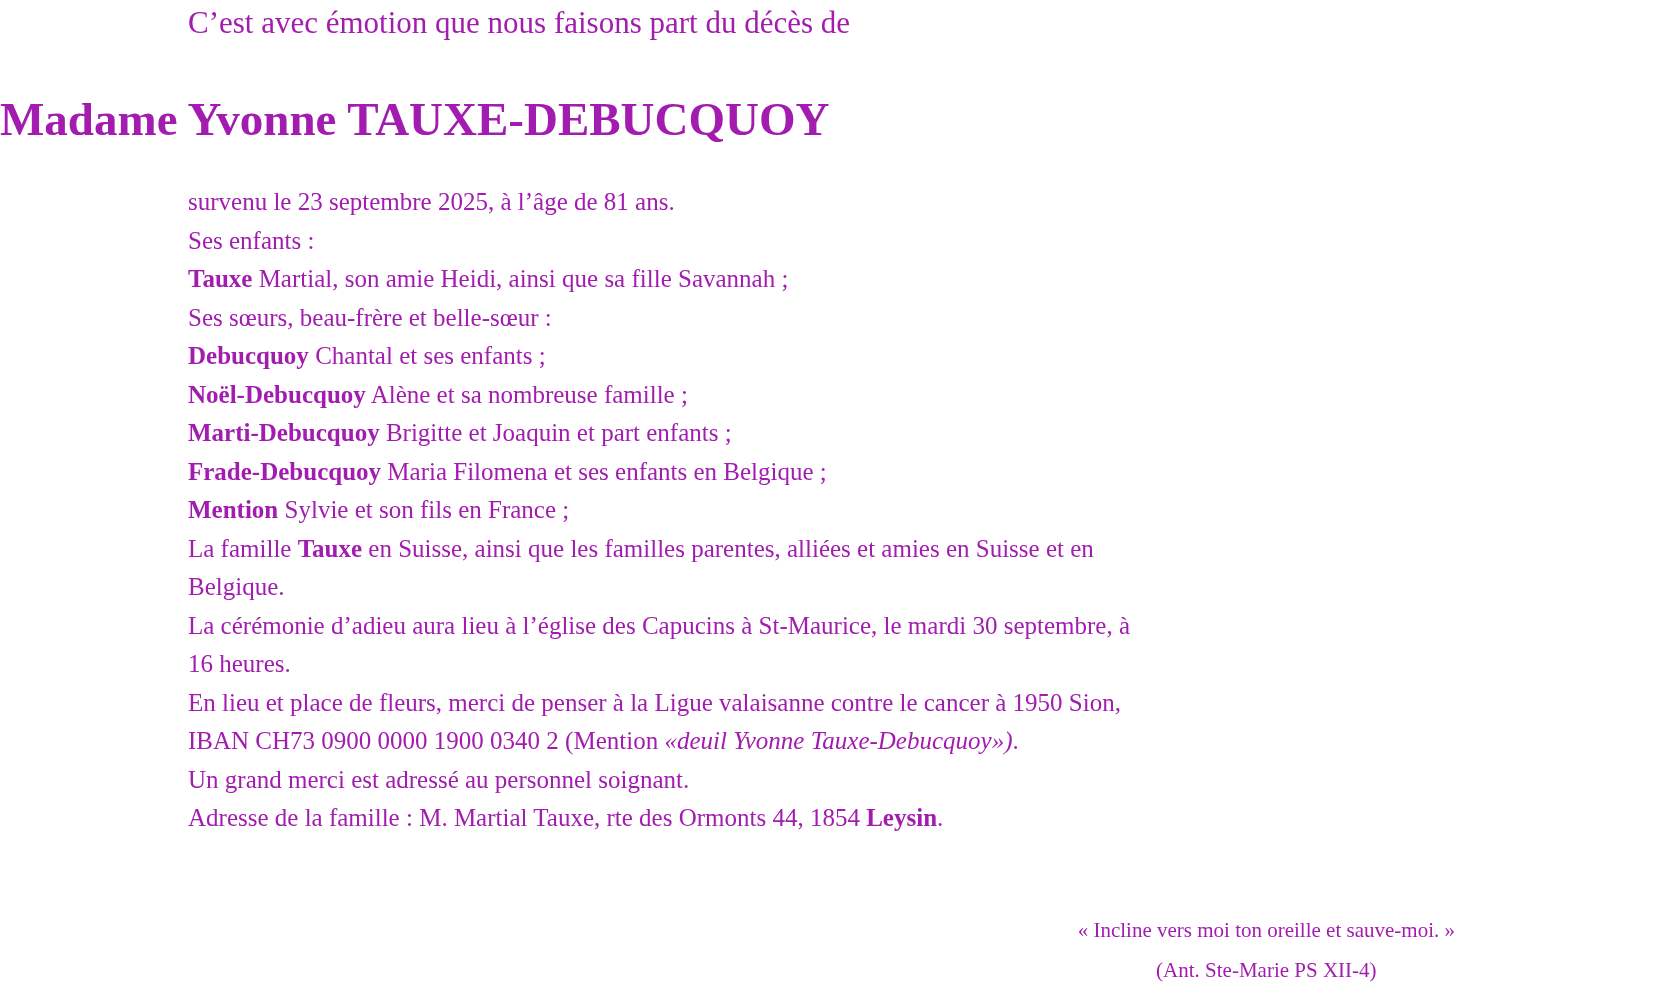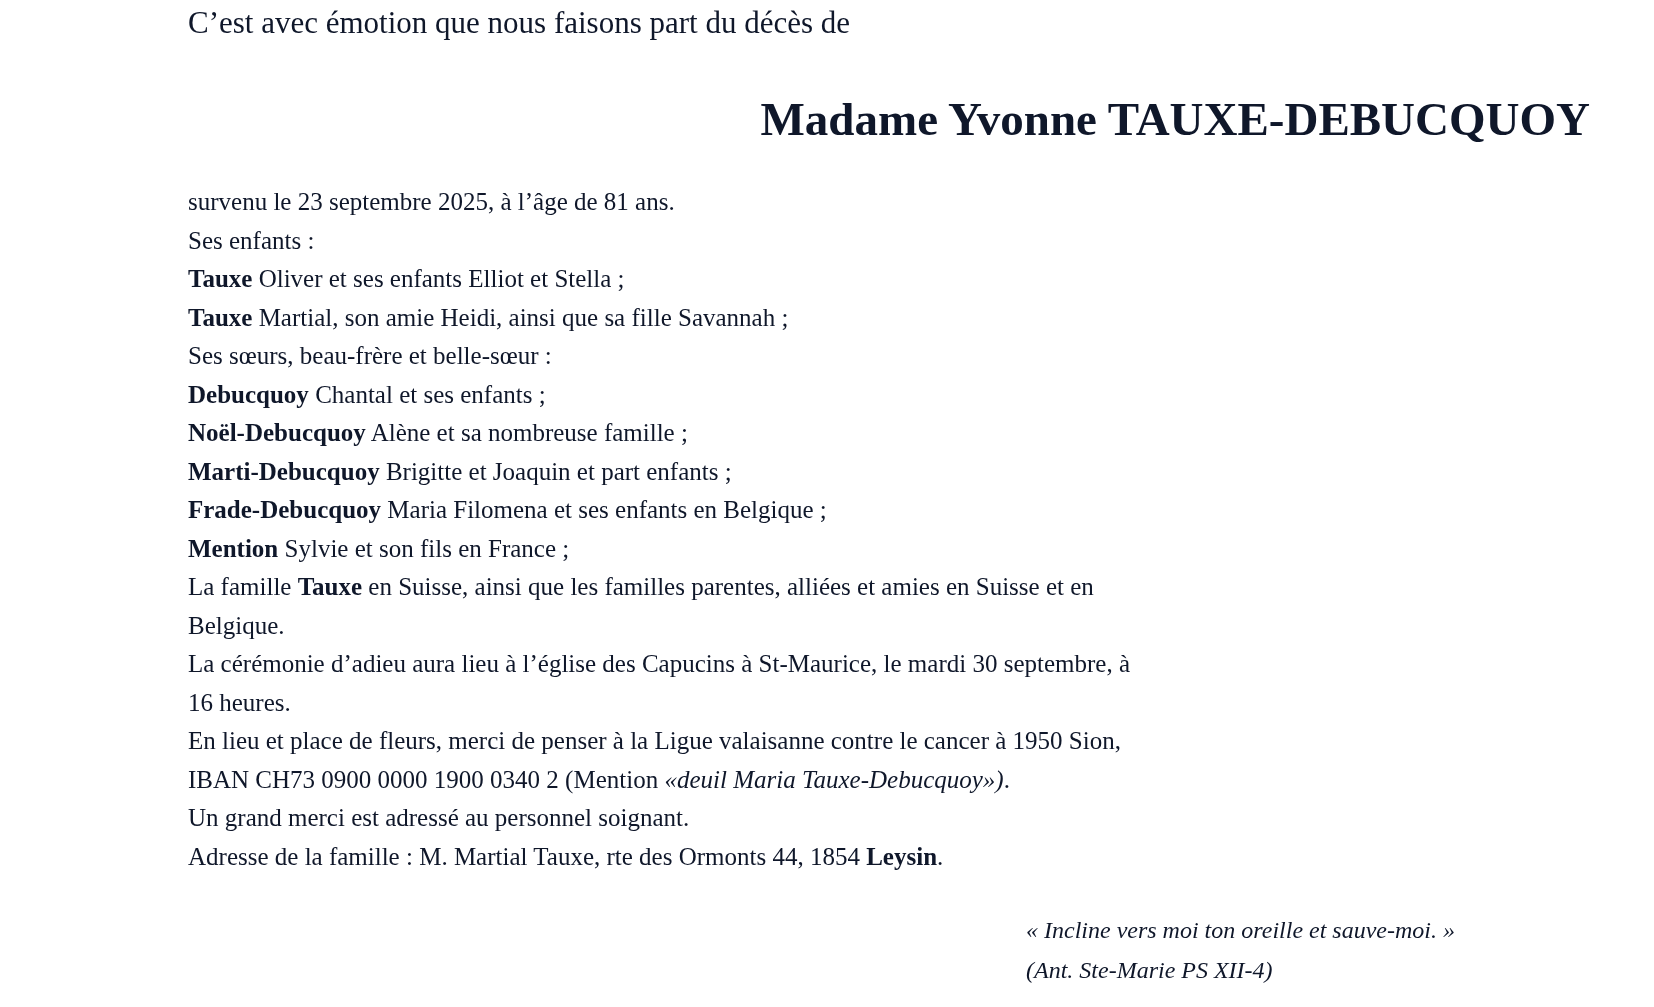--- a/index.html
+++ b/index.html
@@ -5,94 +5,91 @@
   html, body {
     margin: 0;
     padding: 0;
     background: #ffffff;
   }
   .page {
     position: relative;
     width: 1654px;
     height: 1007px;
     background: #ffffff;
-    color: #0f172a;
+    color: #a21caf;
     font-family: "Liberation Serif", "DejaVu Serif", serif;
     overflow: hidden;
   }
   .intro {
     position: absolute;
     left: 188px;
     top: 4px;
     font-size: 31px;
     line-height: 38.5px;
     white-space: nowrap;
   }
   .doc-title {
     position: absolute;
     left: 0;
     top: 96px;
     width: 1582px;
-    text-align: right;
+    text-align: left;
     font-size: 47px;
     font-weight: bold;
     line-height: 1;
     white-space: nowrap;
-    padding-left: 8px;
   }
   .body-text {
     position: absolute;
     left: 188px;
     top: 183px;
     width: 1270px;
     font-size: 25px;
     line-height: 38.5px;
   }
   .line {
     white-space: nowrap;
   }
   .b { font-weight: bold; }
   .i { font-style: italic; }
   .quote {
     position: absolute;
     right: 199px;
     top: 910px;
-    text-align: left;
-    font-size: 24px;
+    text-align: center;
+    font-size: 21px;
     line-height: 40px;
-    font-style: italic;
     white-space: nowrap;
   }
 </style>
 </head>
 <body>
 
 <div class="page">
 
   <div class="intro">C’est avec émotion que nous faisons part du décès de</div>
 
   <div class="doc-title">Madame Yvonne TAUXE-DEBUCQUOY</div>
 
   <div class="body-text">
       <div class="line"><span>survenu le 23 septembre 2025, à l’âge de 81 ans.</span></div>
       <div class="line"><span>Ses enfants :</span></div>
-      <div class="line"><span class="b">Tauxe</span><span> Oliver et ses enfants Elliot et Stella ;</span></div>
       <div class="line"><span class="b">Tauxe</span><span> Martial, son amie Heidi, ainsi que sa fille Savannah ;</span></div>
       <div class="line"><span>Ses sœurs, beau-frère et belle-sœur :</span></div>
       <div class="line"><span class="b">Debucquoy</span><span> Chantal et ses enfants ;</span></div>
       <div class="line"><span class="b">Noël-Debucquoy</span><span> Alène et sa nombreuse famille ;</span></div>
       <div class="line"><span class="b">Marti-Debucquoy</span><span> Brigitte et Joaquin et part enfants ;</span></div>
       <div class="line"><span class="b">Frade-Debucquoy</span><span> Maria Filomena et ses enfants en Belgique ;</span></div>
       <div class="line"><span class="b">Mention</span><span> Sylvie et son fils en France ;</span></div>
       <div class="line"><span>La famille </span><span class="b">Tauxe</span><span> en Suisse, ainsi que les familles parentes, alliées et amies en Suisse et en</span></div>
       <div class="line"><span>Belgique.</span></div>
       <div class="line"><span>La cérémonie d’adieu aura lieu à l’église des Capucins à St-Maurice, le mardi 30 septembre, à</span></div>
       <div class="line"><span>16 heures.</span></div>
       <div class="line"><span>En lieu et place de fleurs, merci de penser à la Ligue valaisanne contre le cancer à 1950 Sion,</span></div>
-      <div class="line"><span>IBAN CH73 0900 0000 1900 0340 2 (Mention </span><span class="i">«deuil Maria Tauxe-Debucquoy»)</span><span>.</span></div>
+      <div class="line"><span>IBAN CH73 0900 0000 1900 0340 2 (Mention </span><span class="i">«deuil Yvonne Tauxe-Debucquoy»)</span><span>.</span></div>
       <div class="line"><span>Un grand merci est adressé au personnel soignant.</span></div>
       <div class="line"><span>Adresse de la famille : M. Martial Tauxe, rte des Ormonts 44, 1854 </span><span class="b">Leysin</span><span>.</span></div>
     </div>
 
   <div class="quote">
     <div>« Incline vers moi ton oreille et sauve-moi. »</div>
     <div>(Ant. Ste-Marie PS XII-4)</div>
   </div>
 
 </div>

